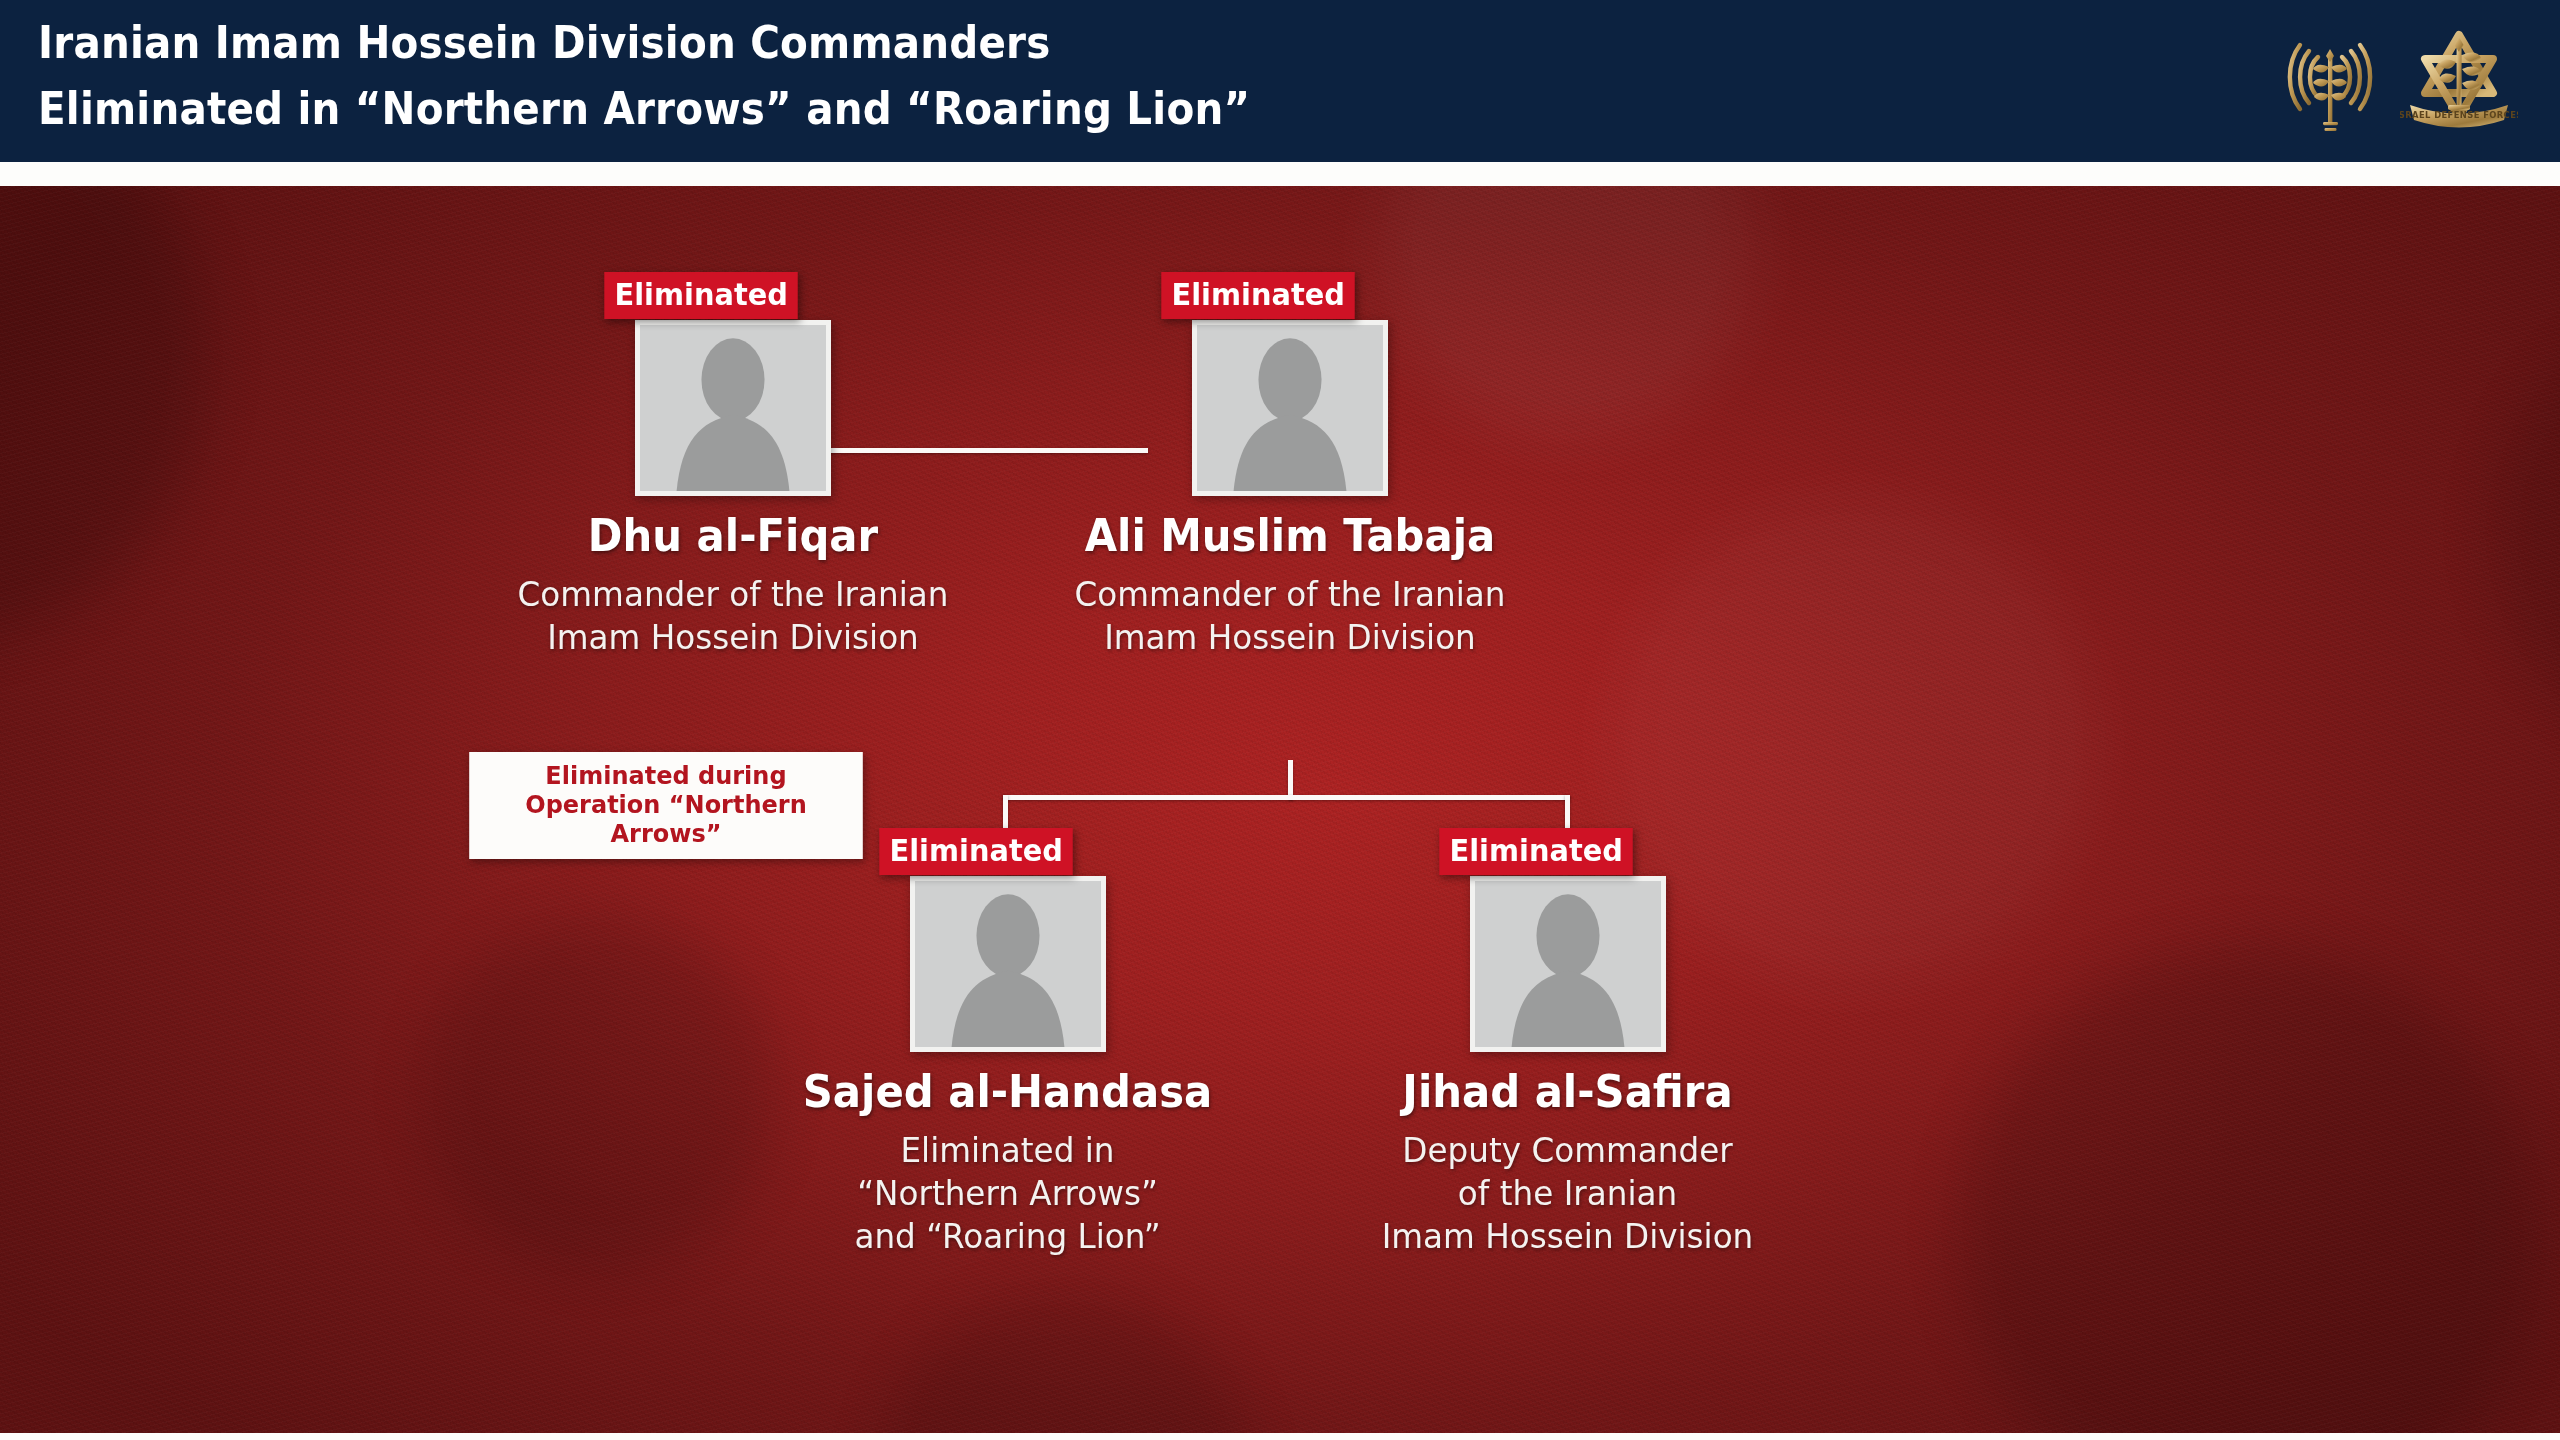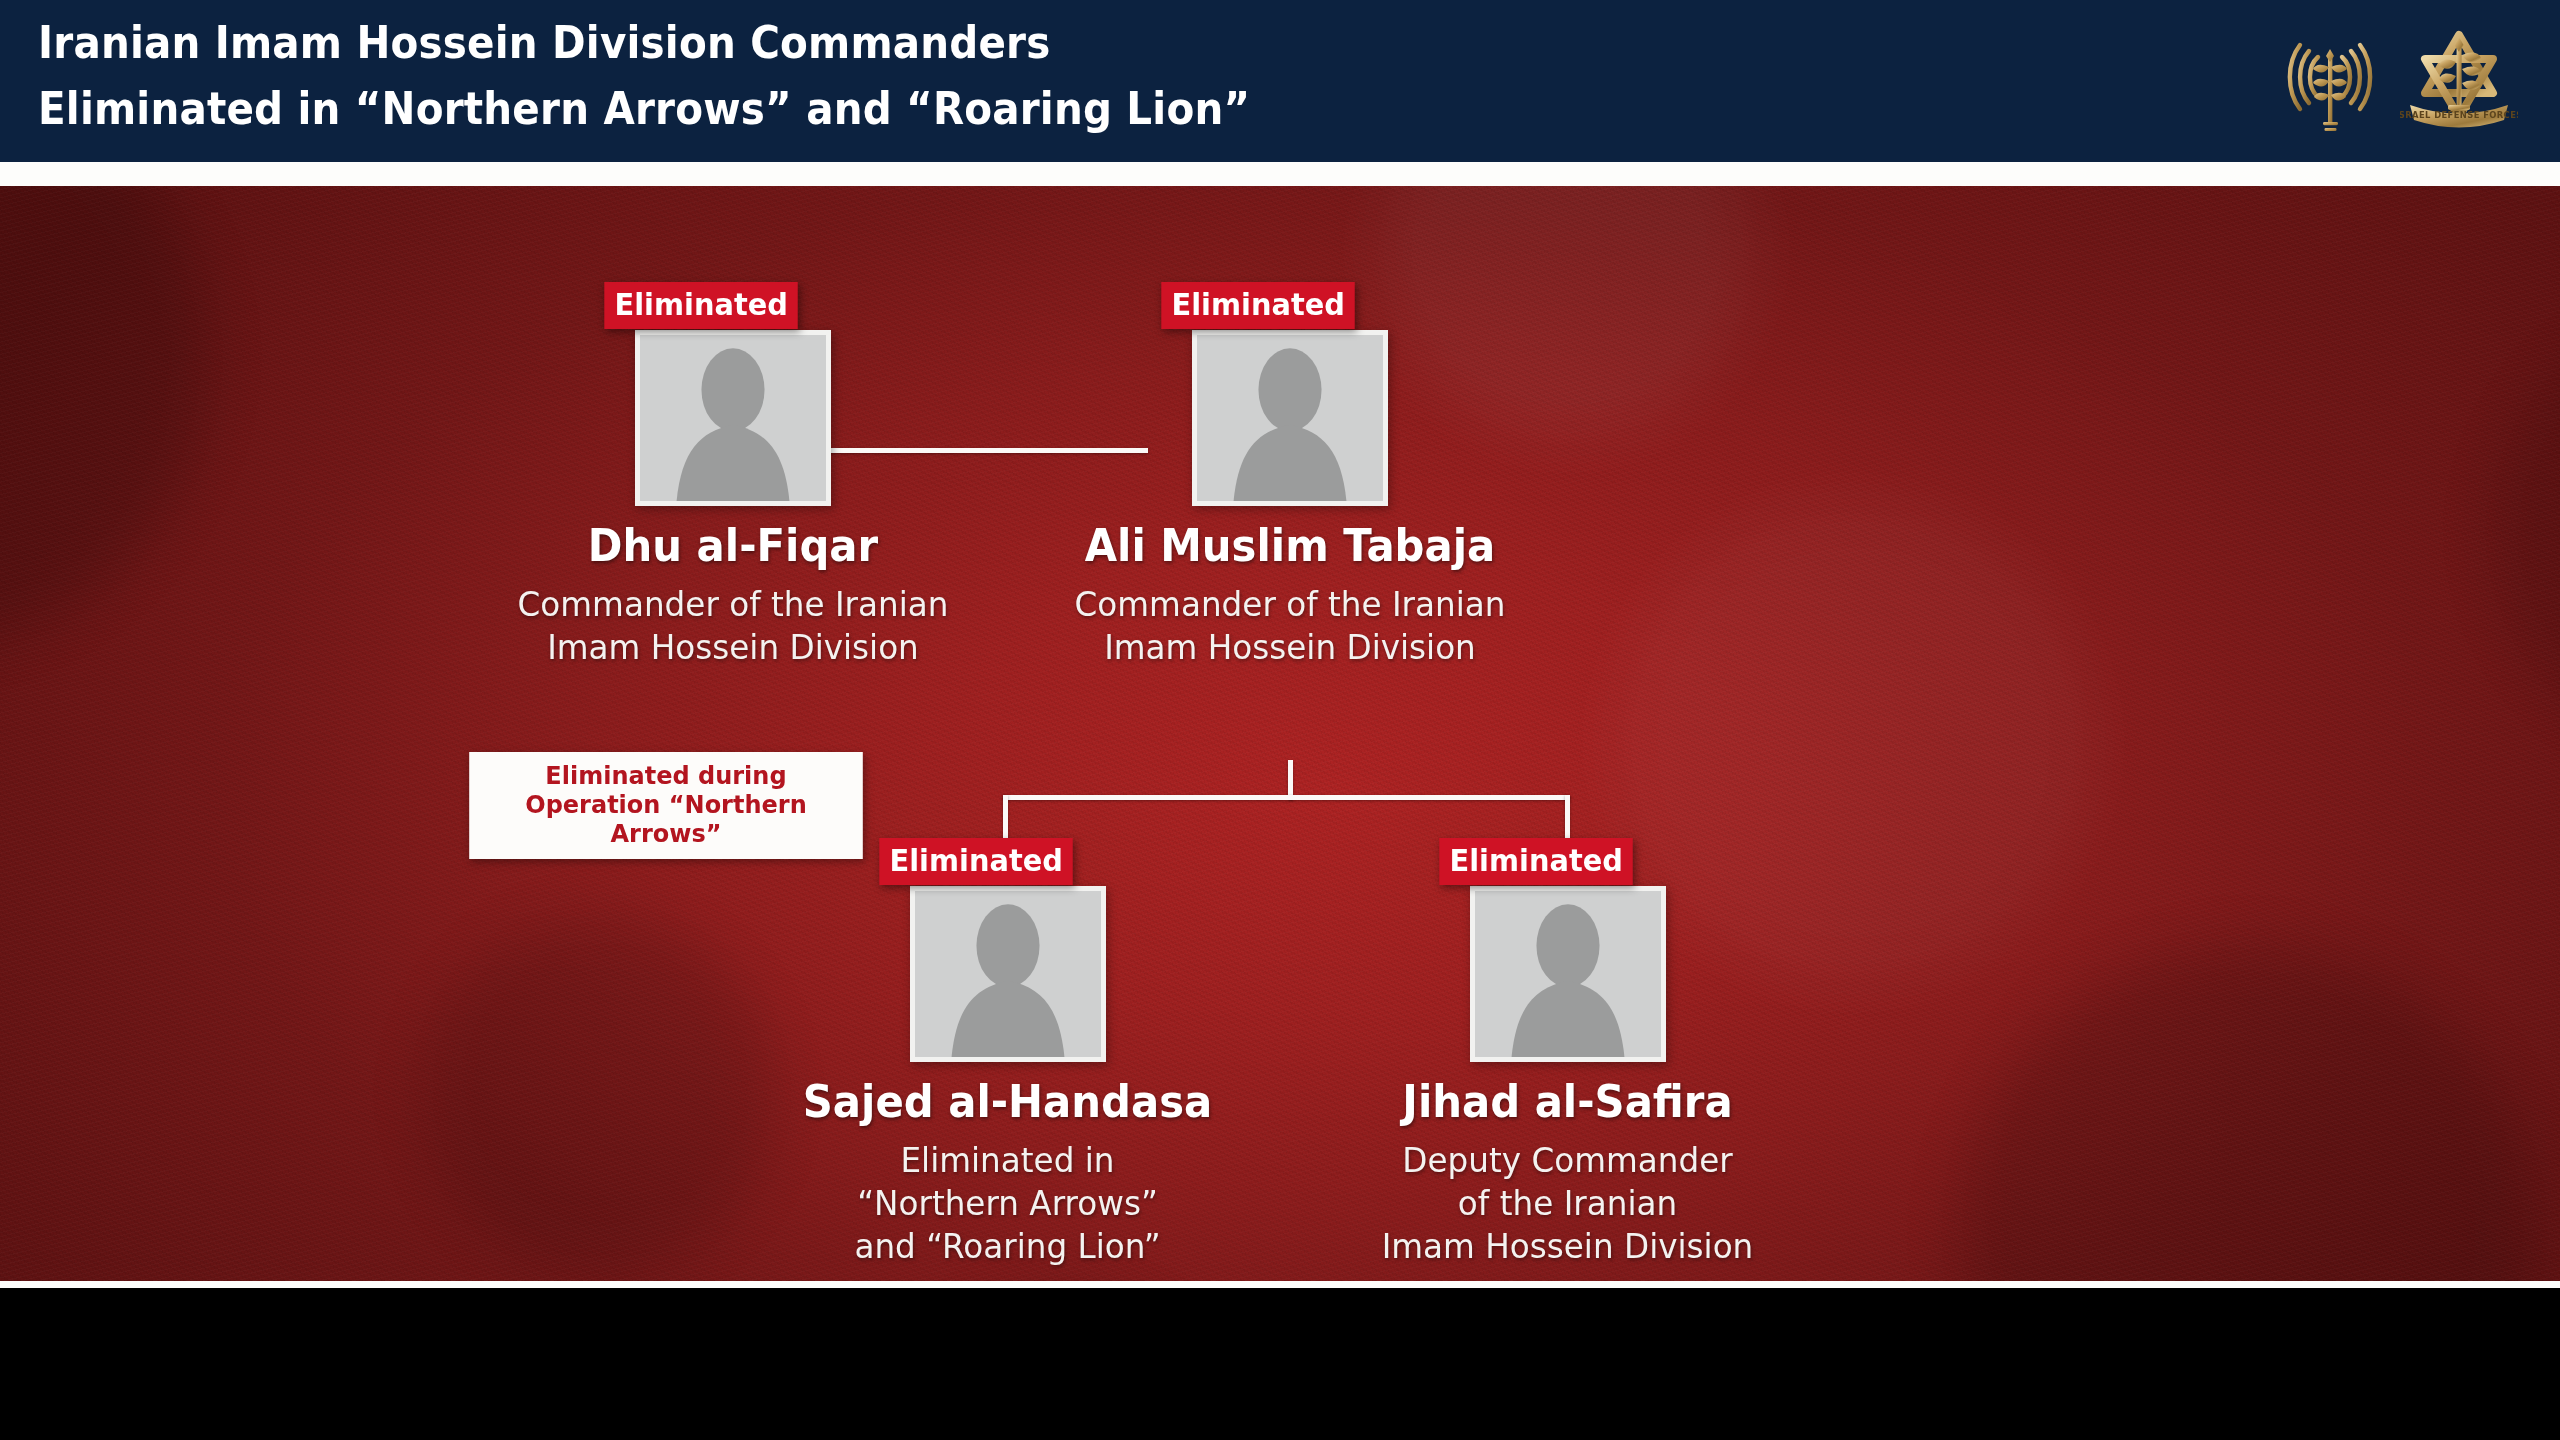--- a/index.html
+++ b/index.html
@@ -3,21 +3,21 @@
 <meta charset="utf-8">
 <style>
   html, body {
     margin: 0;
     padding: 0;
     background: #000;
   }
   #stage {
     position: relative;
     width: 2560px;
-    height: 1288px;
+    height: 1440px;
     overflow: hidden;
     font-family: "DejaVu Sans", sans-serif;
     background: #7d1a1a;
   }
 
   
   #header {
     position: absolute;
     left: 0; top: 0;
     width: 2560px;
@@ -112,21 +112,21 @@
   }
 
   
   .node {
     position: absolute;
     text-align: center;
     z-index: 6;
   }
   .photo-wrap {
     position: relative;
-    margin: 14px auto;
+    margin: 4px auto;
     background: #f2f2f0;
     padding: 5px;
     box-shadow: 2px 3px 9px rgba(0,0,0,0.33);
   }
   .photo {
     position: relative;
     width: 100%;
     height: 100%;
     background: #cfd0d0;
     overflow: hidden;

